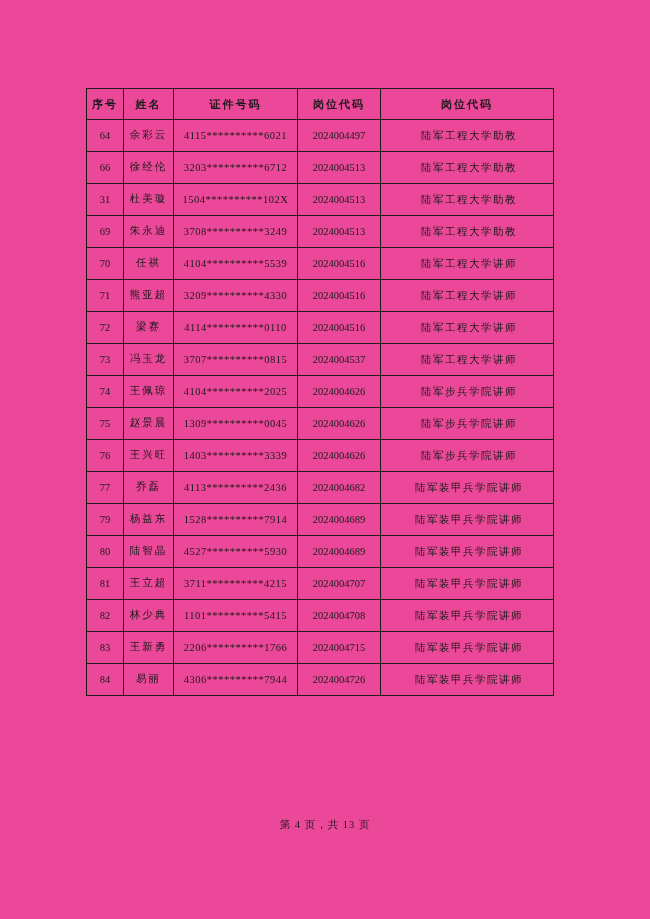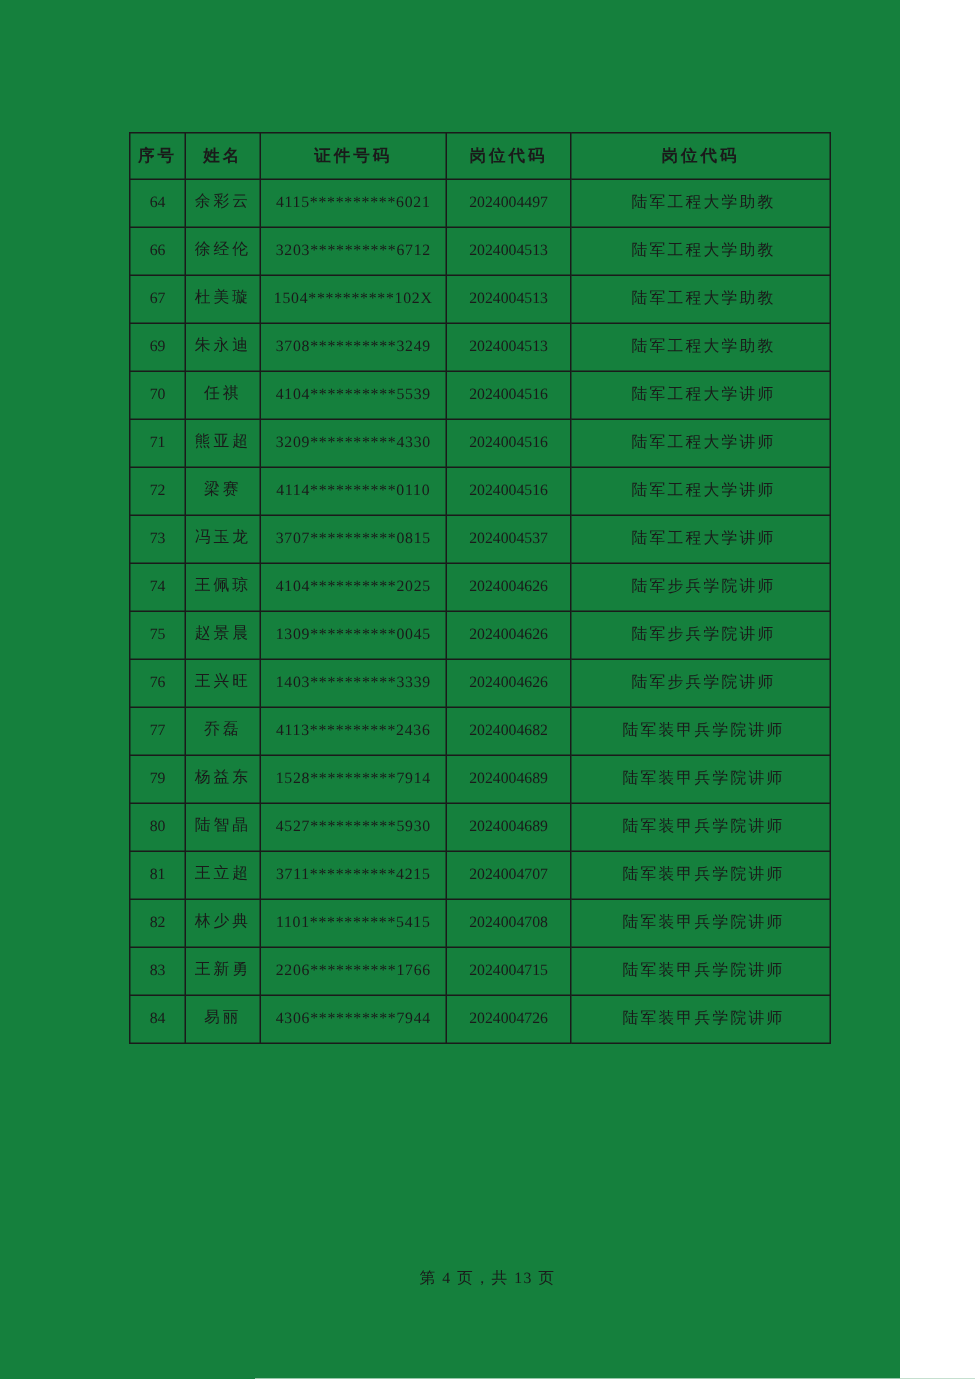--- a/index.html
+++ b/index.html
@@ -5,22 +5,22 @@
   * { margin: 0; padding: 0; box-sizing: border-box; }
   html, body {
     width: 650px; height: 919px;
     background: #ffffff;
     font-family: "Liberation Serif", "DejaVu Serif", serif;
     color: #000000;
     overflow: hidden;
   }
   .page {
     position: relative;
-    width: 600px; height: 919px;
-    background: #15803d;
+    width: 650px; height: 919px;
+    background: #ec4899;
   }
   table.roster {
     position: absolute;
     left: 86px; top: 88px;
     width: 467px;
     border-collapse: collapse;
     table-layout: fixed;
   }
   table.roster th, table.roster td {
     border: 1px solid #1a1a1a;
@@ -46,21 +46,21 @@
   col.c-pos { width: 173px; }
   td.cell-name { letter-spacing: 2px; font-family: Liberation Mono, monospace; }
   td.cell-id   { letter-spacing: 0.5px; font-family: Liberation Serif, serif; }
   td.cell-pos  {
     text-align: left;
     padding-left: 4px;
     letter-spacing: 1.5px;
   }
   .footer {
     position: absolute;
-    left: 0; top: 845px;
+    left: 0; top: 818px;
     width: 650px;
     text-align: center;
     font-size: 10.5px;
     letter-spacing: 1px;
     color: #1a1a1a;
   }
 </style>
 </head>
 <body>
 
@@ -92,21 +92,21 @@
           <td class="cell-pos">陆军工程大学助教</td>
         </tr>
         <tr>
           <td class="cell-no">66</td>
           <td class="cell-name">徐经伦</td>
           <td class="cell-id">3203**********6712</td>
           <td class="cell-code">2024004513</td>
           <td class="cell-pos">陆军工程大学助教</td>
         </tr>
         <tr>
-          <td class="cell-no">67</td>
+          <td class="cell-no">31</td>
           <td class="cell-name">杜美璇</td>
           <td class="cell-id">1504**********102X</td>
           <td class="cell-code">2024004513</td>
           <td class="cell-pos">陆军工程大学助教</td>
         </tr>
         <tr>
           <td class="cell-no">69</td>
           <td class="cell-name">朱永迪</td>
           <td class="cell-id">3708**********3249</td>
           <td class="cell-code">2024004513</td>

